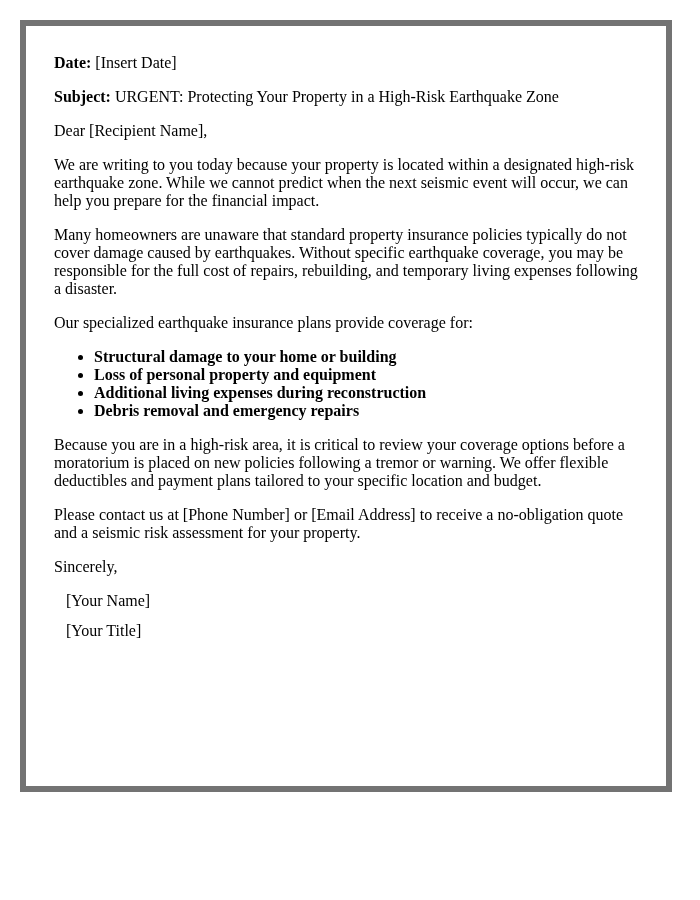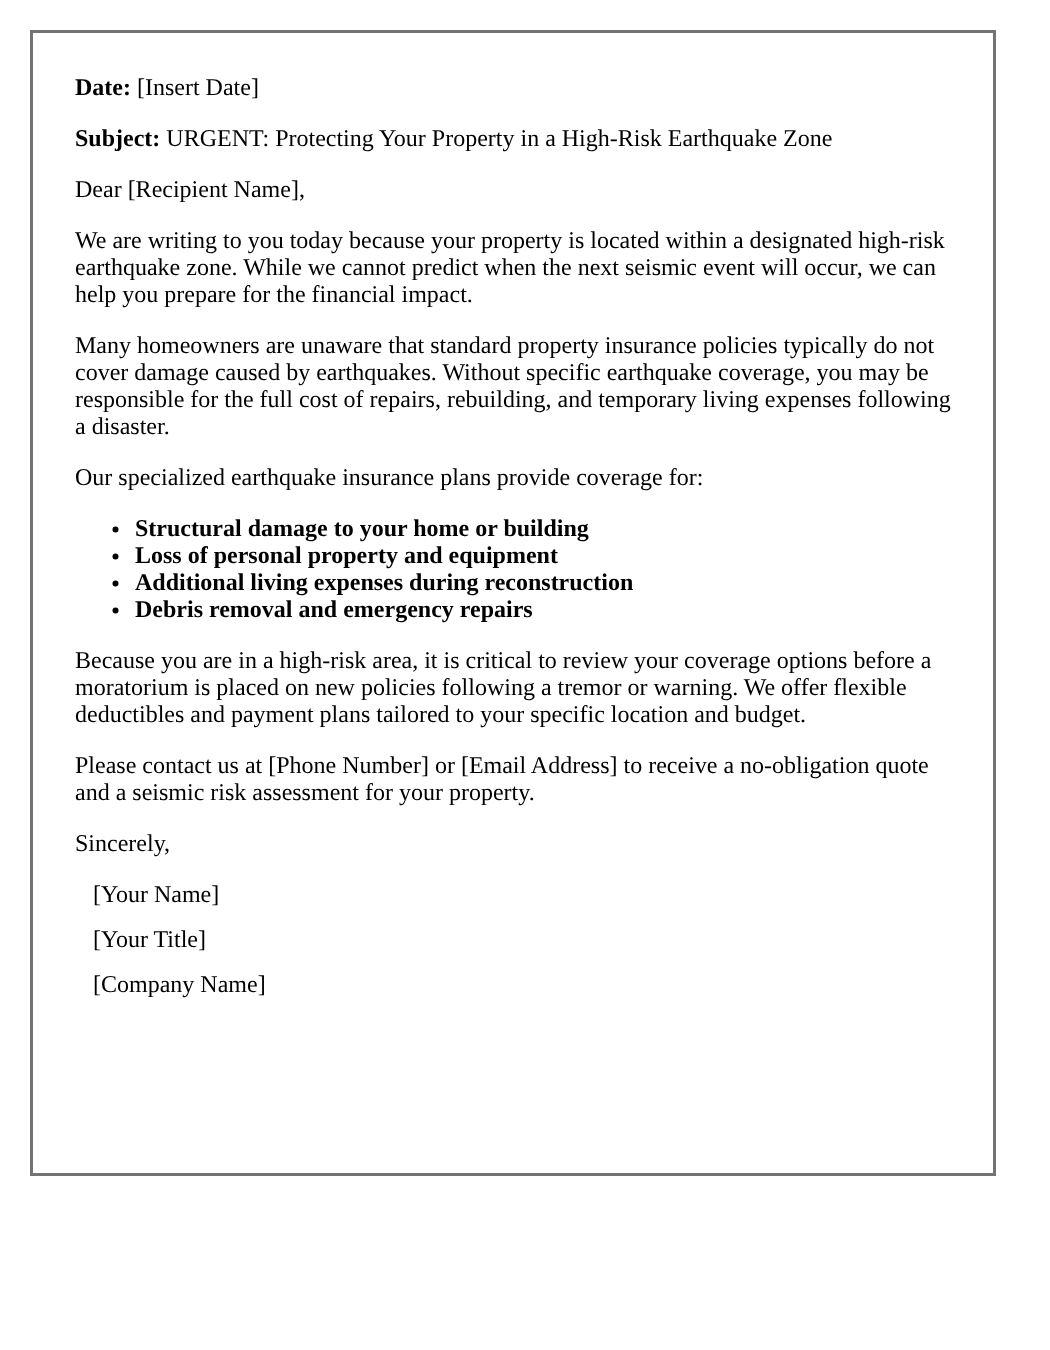--- a/index.html
+++ b/index.html
@@ -14,21 +14,21 @@
       font-family: "Liberation Serif", "DejaVu Serif", serif;
       font-size: 16px;
       color: #000000;
     }
     .letter {
       position: absolute;
       left: 20px;
       top: 20px;
       width: 584px;
       height: 704px;
-      border: 2px solid #737373;
+      border: 6px solid #737373;
       padding: 28px 28px 28px 28px;
       line-height: 18px;
     }
     .letter p {
       margin: 0 0 16px 0;
     }
     .letter ul {
       margin: 0 0 16px 0;
       padding-left: 40px;
       font-weight: bold;
@@ -62,15 +62,14 @@
     <li>Loss of personal property and equipment</li>
     <li>Additional living expenses during reconstruction</li>
     <li>Debris removal and emergency repairs</li>
   </ul>
   <p>Because you are in a high-risk area, it is critical to review your coverage options before a moratorium is placed on new policies following a tremor or warning. We offer flexible deductibles and payment plans tailored to your specific location and budget.</p>
   <p>Please contact us at [Phone Number] or [Email Address] to receive a no-obligation quote and a seismic risk assessment for your property.</p>
   <p>Sincerely,</p>
   <div class="signature">
     <p>[Your Name]</p>
     <p>[Your Title]</p>
-    <p>[Company Name]</p>
   </div>
 </div>
 
 </body></html>

